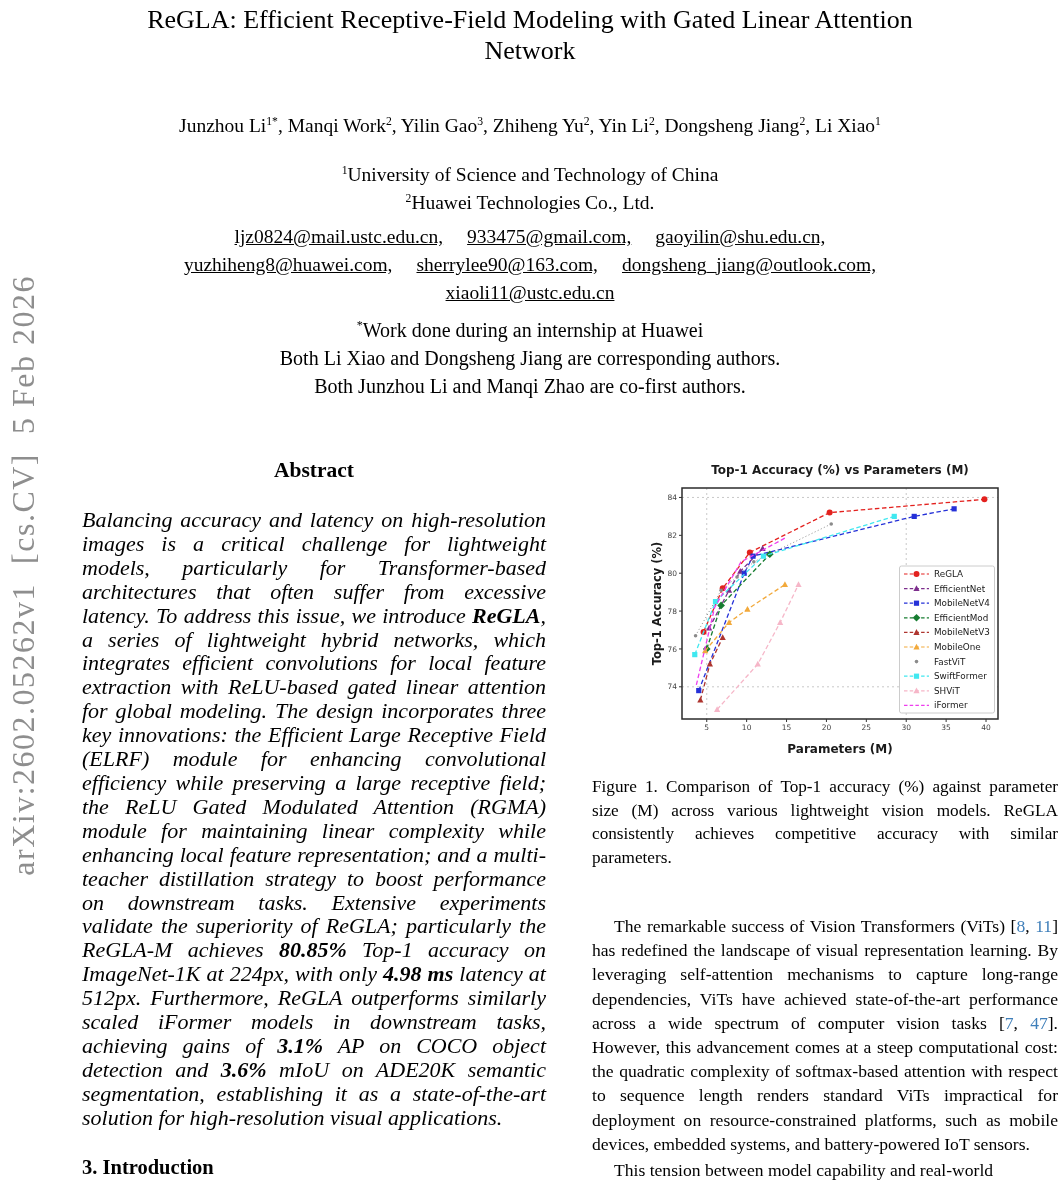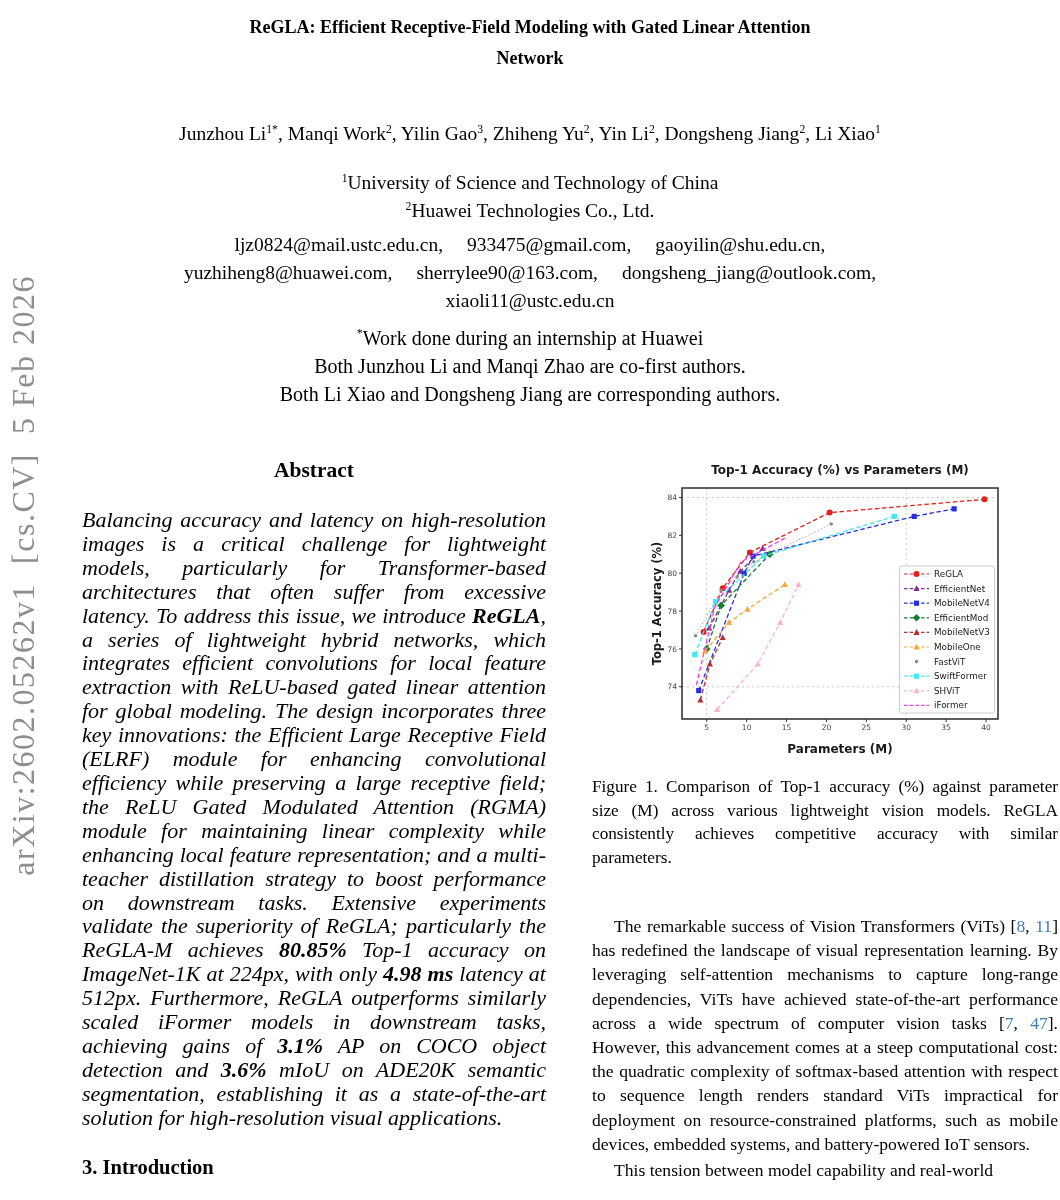--- a/index.html
+++ b/index.html
@@ -9,28 +9,28 @@
 
   
   .watermark { position:absolute; left:0px; top:225px; width:46px; height:700px;
                display:flex; align-items:center; justify-content:center; }
   .watermark span { writing-mode:vertical-rl; transform:rotate(180deg);
                     font-size:32px; color:#8e8e8e; letter-spacing:1.5px; white-space:nowrap;
                     font-family:"Liberation Serif", serif; }
 
   
   .header { position:absolute; top:0; left:64px; width:932px; text-align:center; }
-  .title { font-size:18px; font-weight:bold; line-height:31px; margin:12px 0 0 0; }
+  .title { font-size:26px; font-weight:normal; line-height:31px; margin:4px 0 0 0; }
   .authors { margin-top:47px; font-size:19.5px; line-height:26px; }
   sup { font-size:60%; vertical-align:super; line-height:0; }
   .affiliations { margin-top:22px; }
   .affiliations div { font-size:19.5px; line-height:28px; }
   .emails { margin-top:6px; }
   .emails .line { font-size:19.5px; line-height:28px; }
-  .emails .line span { margin-right:24px; }
+  .emails .line span { margin-right:24px;text-decoration:underline; }
   .emails .line span:last-child { margin-right:0; }
   .notes { margin-top:9px; }
   .notes div { font-size:20px; line-height:28px; }
 
   
   .col-left  { position:absolute; left:82px;  top:452px; width:464px; }
   .col-right { position:absolute; left:592px; top:452px; width:466px; }
 
   .abstract-heading { text-align:center; font-size:21.5px; font-weight:bold; margin:6px 0 0 0; }
   .abstract-body { margin:25px 0 0 0; font-style:italic; font-size:22px; line-height:23.9px; text-align:justify; }
@@ -69,22 +69,22 @@
         <div><sup>1</sup><span>University of Science and Technology of China</span></div>
         <div><sup>2</sup><span>Huawei Technologies Co., Ltd.</span></div>
       </div>
     <div class="emails" id="emails">
         <div class="line"><span>ljz0824@mail.ustc.edu.cn,</span><span>933475@gmail.com,</span><span>gaoyilin@shu.edu.cn,</span></div>
         <div class="line"><span>yuzhiheng8@huawei.com,</span><span>sherrylee90@163.com,</span><span>dongsheng_jiang@outlook.com,</span></div>
         <div class="line"><span>xiaoli11@ustc.edu.cn</span></div>
       </div>
     <div class="notes" id="notes">
         <div><sup>*</sup><span>Work done during an internship at Huawei</span></div>
+        <div><span>Both Li Xiao and Dongsheng Jiang are corresponding authors.</span></div>
         <div><span>Both Junzhou Li and Manqi Zhao are co-first authors.</span></div>
-        <div><span>Both Li Xiao and Dongsheng Jiang are corresponding authors.</span></div>
       </div>
   </div>
 
   <section class="col-left">
     <h2 class="abstract-heading">Abstract</h2>
     <p class="abstract-body" id="abstract-text"><span>Balancing accuracy and latency on high-resolution images is a critical challenge for lightweight models, particularly for Transformer-based architectures that often suffer from excessive latency.  To address this issue, we introduce </span><span class="bold">ReGLA</span><span>, a series of lightweight hybrid networks, which integrates efficient convolutions for local feature extraction with ReLU-based gated linear attention for global modeling. The design incorporates three key innovations: the Efficient Large Receptive Field (ELRF) module for enhancing convolutional efficiency while preserving a large receptive field; the ReLU Gated Modulated Attention (RGMA) module for maintaining linear complexity while enhancing local feature representation; and a multi-teacher distillation strategy to boost performance on downstream tasks. Extensive experiments validate the superiority of ReGLA; particularly the ReGLA-M achieves </span><span class="bold">80.85%</span><span> Top-1 accuracy on ImageNet-1K at 224px, with only </span><span class="bold">4.98 ms</span><span> latency at 512px. Furthermore, ReGLA outperforms similarly scaled iFormer models in downstream tasks, achieving gains of </span><span class="bold">3.1%</span><span> AP on COCO object detection and </span><span class="bold">3.6%</span><span> mIoU on ADE20K semantic segmentation, establishing it as a state-of-the-art solution for high-resolution visual applications.</span></p>
     <h3 class="intro-heading">3. Introduction</h3>
     <p class="quote">“Simplicity is the ultimate sophistication.”</p>
     <p class="quote-attr">– Leonardo da Vinci</p>
   </section>

